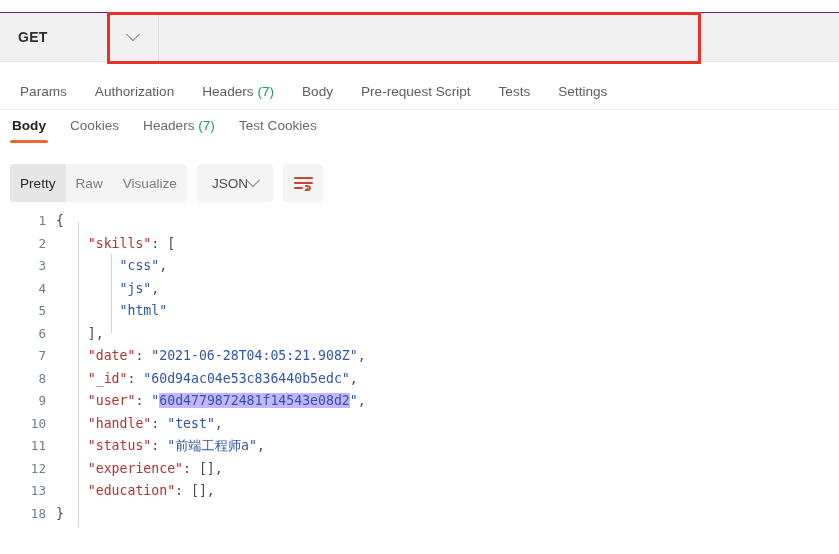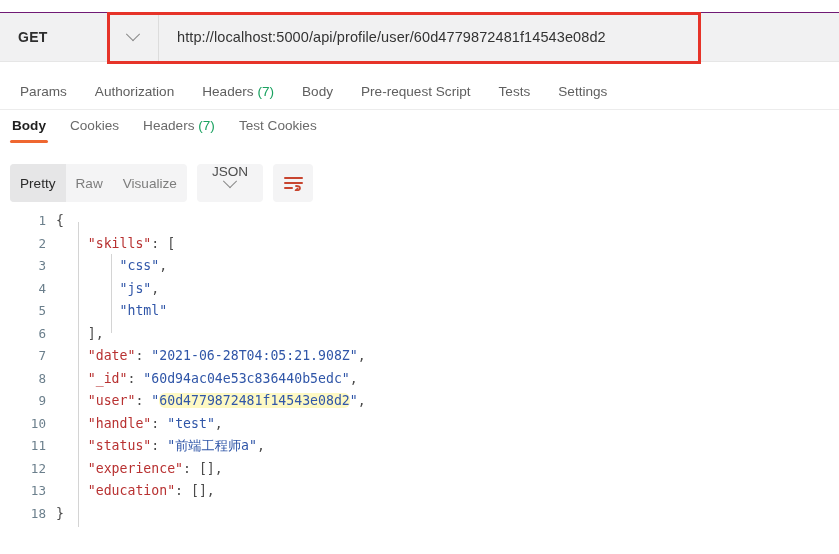--- a/index.html
+++ b/index.html
@@ -155,21 +155,20 @@
   .sel-box {
     display: flex;
     align-items: center;
     background: #f4f4f5;
     border-radius: 4px;
     height: 38px;
     padding: 0 15px;
     font-size: 13.6px;
     color: #4d4d4d;
     box-sizing: border-box;
-    flex-direction: column;
   }
   .wrap-btn {
     display: flex;
     align-items: center;
     justify-content: center;
     background: #f4f4f5;
     border-radius: 4px;
     width: 40px; height: 38px;
     box-sizing: border-box;
   }
@@ -210,34 +209,31 @@
     width: 1px;
     background: #d4d4d4;
   }
   .guide-root { left: 78px; top: 12px; height: 305px; }
   .guide-arr  { left: 111px; top: 44px; height: 79px; }
 
   .k { color: #b83131; }   
   .s { color: #3056a8; }   
   .n { color: #1f9b6e; }   
   .p { color: #4a4a4a; }   
-  .hl { background: #fef9c3; border-radius: 6px; }
+  .hl { background: #c4b5fd; }
 </style>
 </head>
 <body>
 
 <div class="url-row">
   <div class="method-box">
     <span>GET</span>
   </div>
   <div class="method-caret">
     <span class="caret"></span>
-  </div>
-  <div class="url-input">
-    <span>http://localhost:5000/api/profile/user/60d4779872481f14543e08d2</span>
   </div>
 </div>
 <div class="red-highlight"></div>
 
 <div class="req-tabs">
   <div class="tab">
     <span>Params</span>
   </div>
   <div class="tab">
     <span>Authorization</span>

